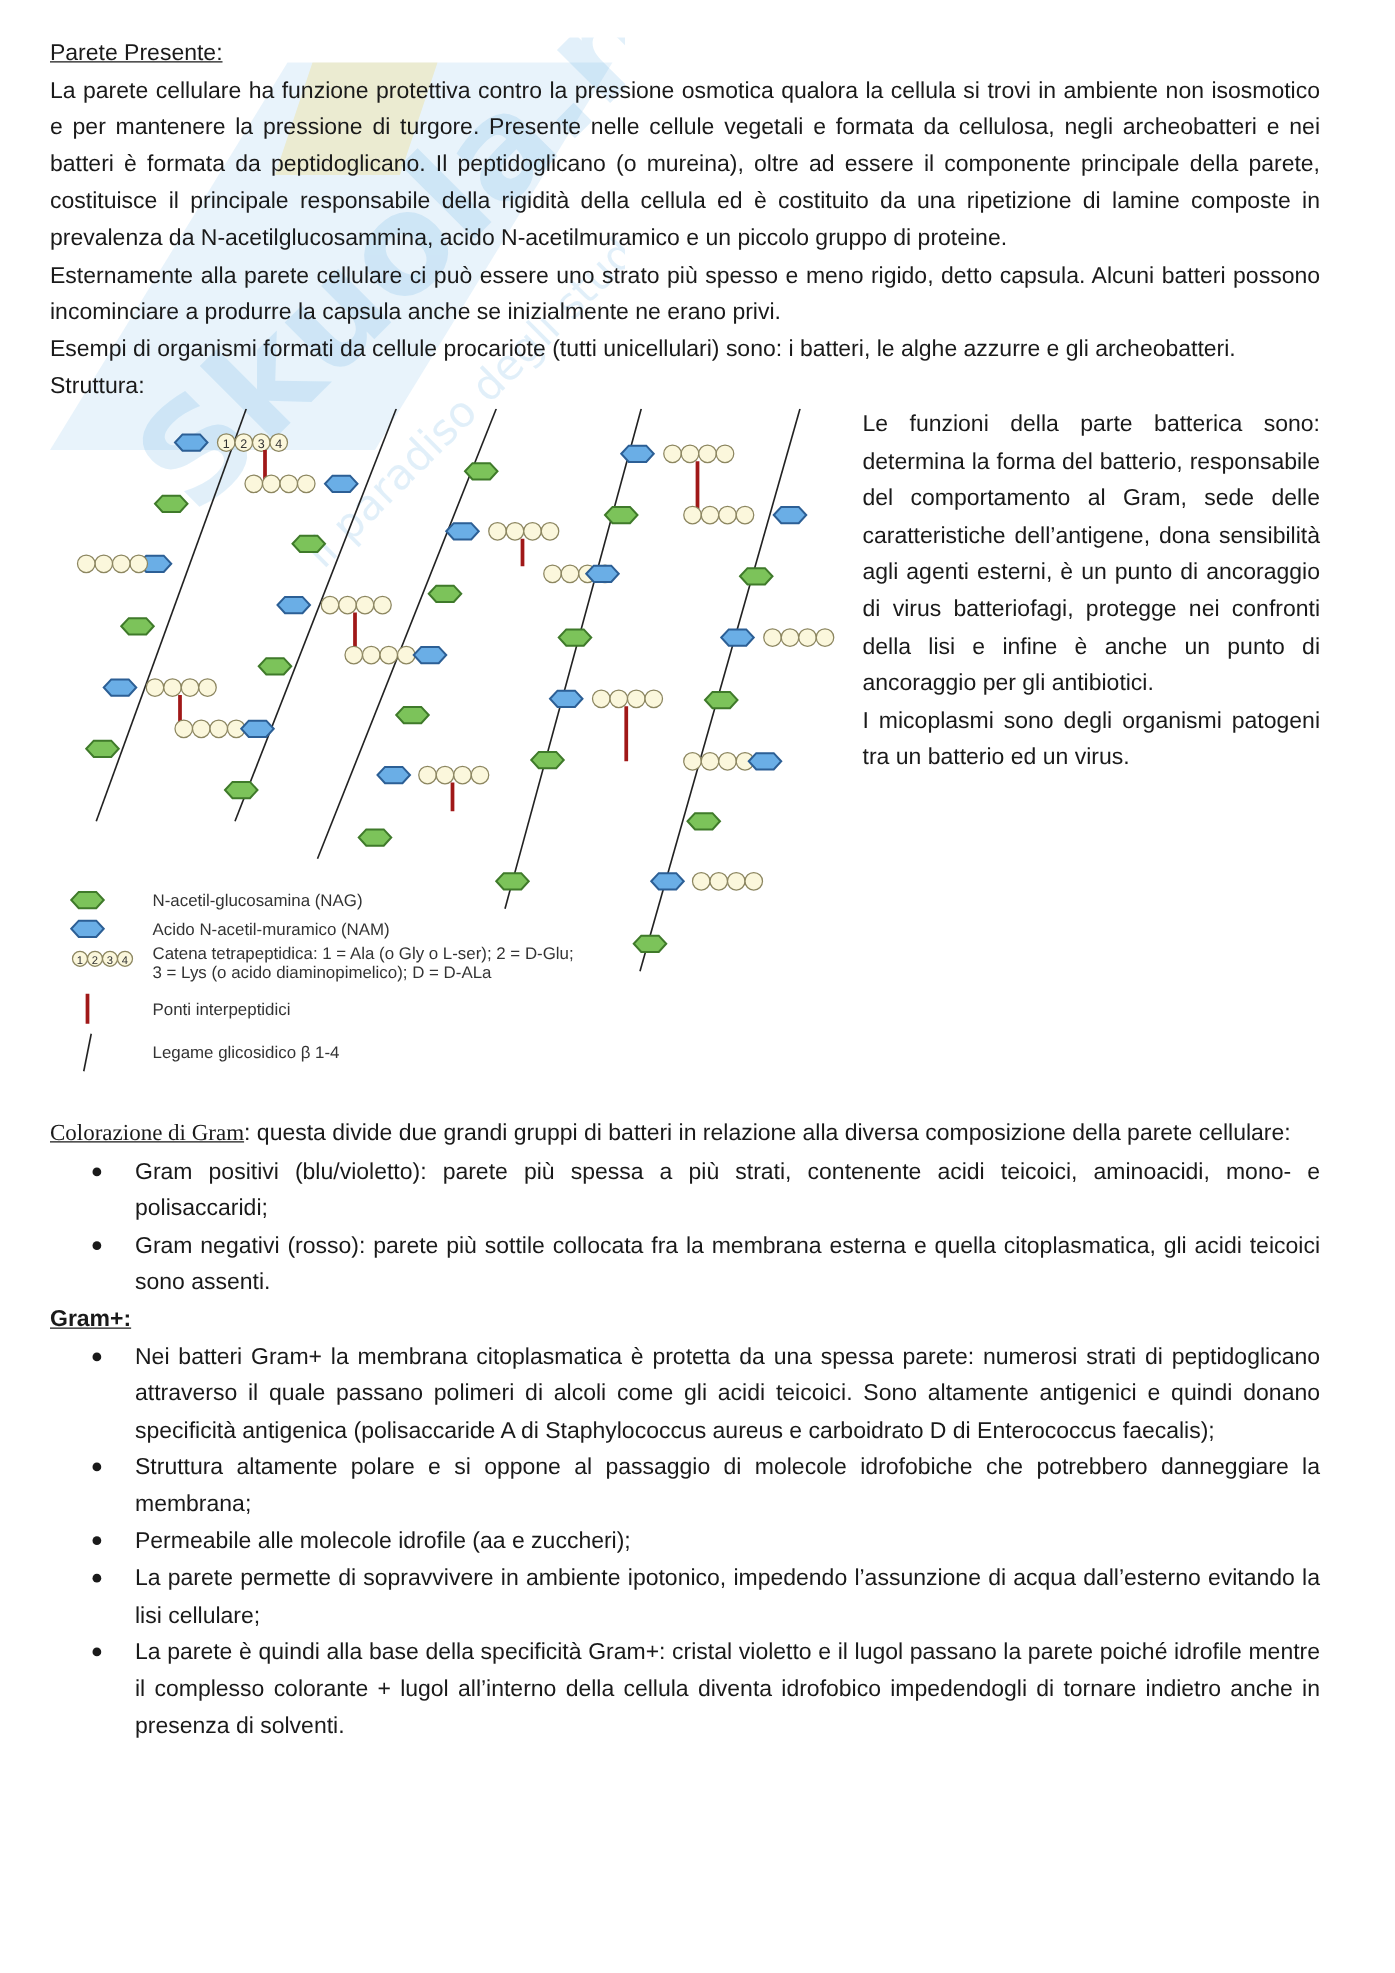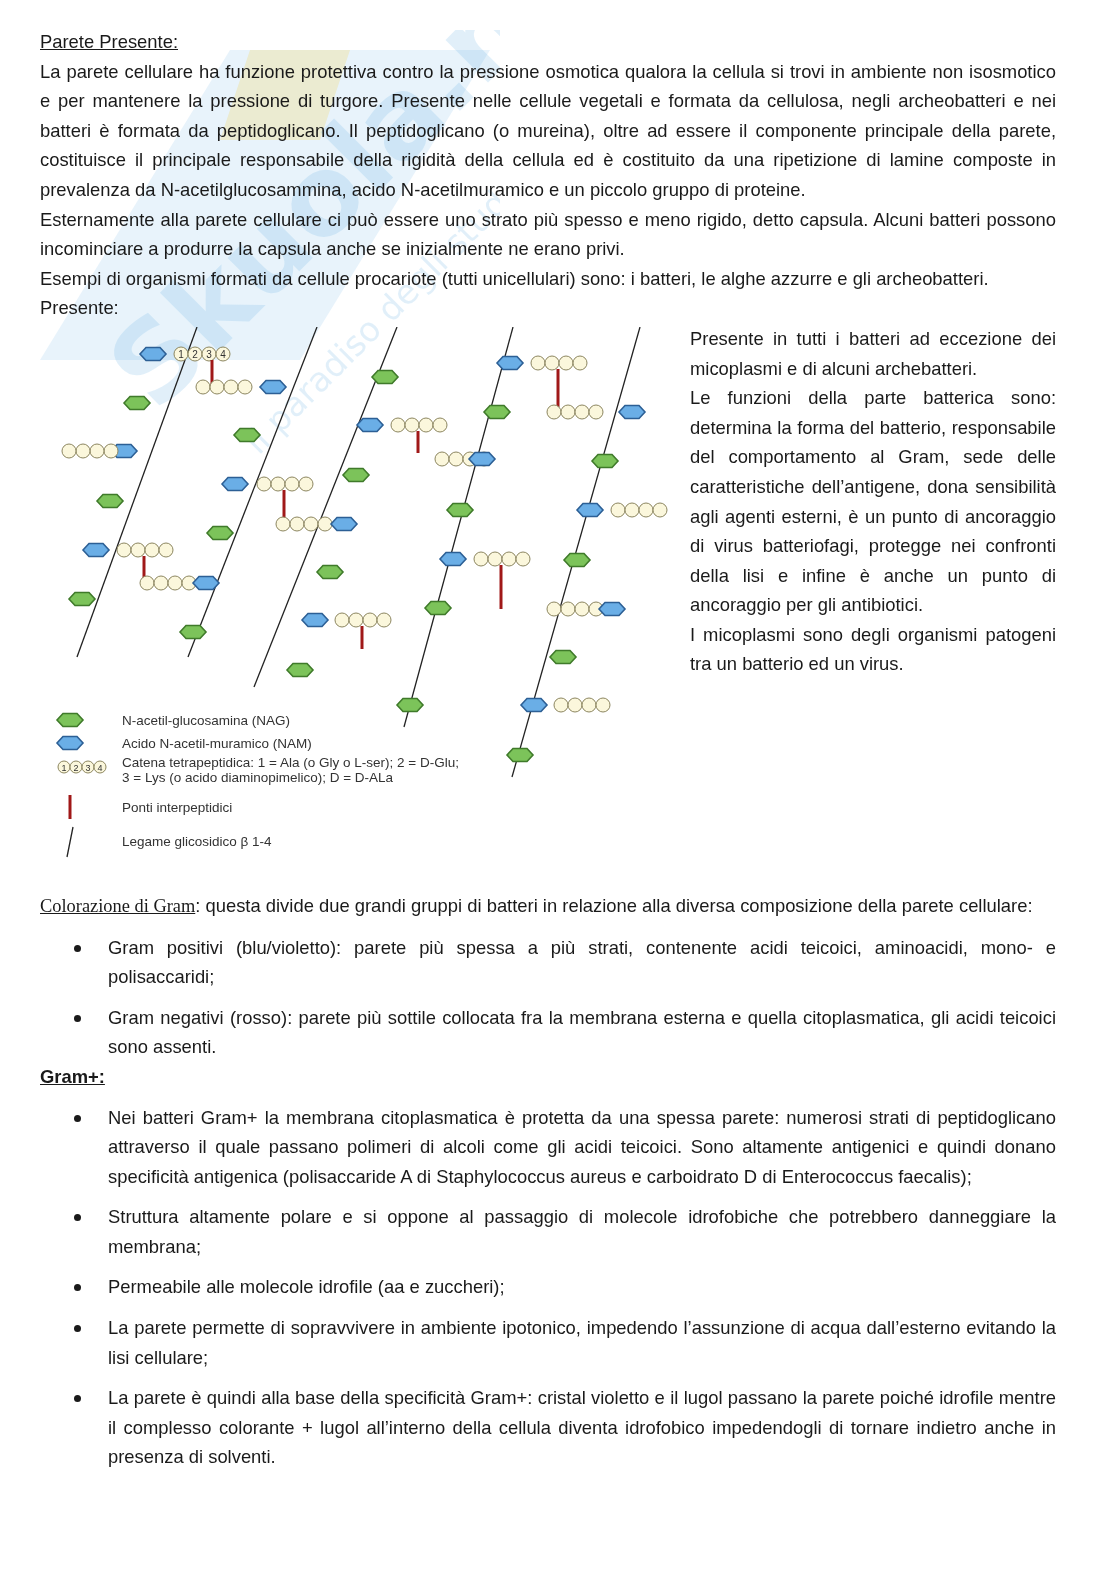--- a/index.html
+++ b/index.html
@@ -8,21 +8,21 @@
   .watermark { position: absolute; left: 20px; top: 30px; width: 480px; height: 460px; pointer-events: none; }
   .page { position: absolute; left: 40px; top: 27px; width: 1016px; font-size: 18.4px; line-height: 29.6px; }
   .p { text-align: justify; margin: 0; }
   .u { text-decoration: underline; font-family: Liberation Serif, serif; }
   .section-title { margin: 0; text-decoration: underline; }
   .figure-row { position: relative; height: 568px; }
   .diagram { position: absolute; left: 0; top: 4px; width: 640px; height: 535px; }
   .side-text { position: absolute; left: 650px; top: 1px; width: 366px; text-align: justify; }
   .side-text p { margin: 0; text-align: justify; }
   ul.bullets { margin: 0; padding: 0; list-style: none; }
-  ul.bullets li { position: relative; padding-left: 68px; text-align: justify; margin-top: 11px; }
+  ul.bullets li { position: relative; padding-left: 68px; text-align: justify; }
   ul.bullets li .dot { position: absolute; left: 34px; top: 12px; width: 7px; height: 7px; border-radius: 50%; background: #1a1a1a; }
   .legend-text { font-family: "Liberation Sans", sans-serif; font-size: 13.5px; fill: #333; }
 </style>
 </head>
 <body>
 
 <svg class="watermark" viewBox="0 0 480 460">
   <g opacity="0.13">
     <polygon points="20,330 210,20 470,20 280,330" fill="#4aa3df"></polygon>
   </g>
@@ -31,21 +31,21 @@
   </g>
   <text x="60" y="300" transform="rotate(-45 200 250)" font-family="DejaVu Sans, sans-serif" font-size="110" font-weight="bold" fill="#4aa3df" opacity="0.16">Skuola.net</text>
   <text x="170" y="380" transform="rotate(-45 260 320)" font-family="DejaVu Sans, sans-serif" font-size="34" fill="#4aa3df" opacity="0.16">il paradiso degli studenti</text>
 </svg>
 
 <div class="page">
   <h2 class="p section-title" style="font-size:inherit;font-weight:normal;">Parete Presente:</h2>
   <p class="p">La parete cellulare ha funzione protettiva contro la pressione osmotica qualora la cellula si trovi in ambiente non isosmotico e per mantenere la pressione di turgore. Presente nelle cellule vegetali e formata da cellulosa, negli archeobatteri e nei batteri è formata da peptidoglicano. Il peptidoglicano (o mureina), oltre ad essere il componente principale della parete, costituisce il principale responsabile della rigidità della cellula ed è costituito da una ripetizione di lamine composte in prevalenza da N-acetilglucosammina, acido N-acetilmuramico e un piccolo gruppo di proteine.</p>
   <p class="p">Esternamente alla parete cellulare ci può essere uno strato più spesso e meno rigido, detto capsula. Alcuni batteri possono incominciare a produrre la capsula anche se inizialmente ne erano privi.</p>
   <p class="p">Esempi di organismi formati da cellule procariote (tutti unicellulari) sono: i batteri, le alghe azzurre e gli archeobatteri.</p>
-  <p class="p">Presente:</p>
+  <p class="p">Struttura:</p>
 
   <div class="figure-row">
     <svg class="diagram" id="pg-diagram" viewBox="0 0 640 535">
         <line x1="157" y1="0" x2="37" y2="330" stroke="#222222" stroke-width="1.3"></line>
         <line x1="277" y1="0" x2="148" y2="330" stroke="#222222" stroke-width="1.3"></line>
         <line x1="357" y1="0" x2="214" y2="360" stroke="#222222" stroke-width="1.3"></line>
         <line x1="473" y1="0" x2="364" y2="400" stroke="#222222" stroke-width="1.3"></line>
         <line x1="600" y1="0" x2="472" y2="450" stroke="#222222" stroke-width="1.3"></line>
         <polygon points="100,27 106,20.5 120,20.5 126,27 120,33.5 106,33.5" fill="#6aaee6" stroke="#2c5f95" stroke-width="1.6"></polygon>
         <circle cx="141" cy="27" r="7" fill="#fbf7dc" stroke="#8c8660" stroke-width="1"></circle>
@@ -169,21 +169,20 @@
         <line x1="30" y1="468" x2="30" y2="492" stroke="#a01818" stroke-width="3"></line>
         <line x1="33" y1="500" x2="27" y2="530" stroke="#222222" stroke-width="1.3"></line>
         <text x="82" y="398" class="legend-text">N-acetil-glucosamina (NAG)</text>
         <text x="82" y="421" class="legend-text">Acido N-acetil-muramico (NAM)</text>
         <text x="82" y="440" class="legend-text">Catena tetrapeptidica: 1 = Ala (o Gly o L-ser); 2 = D-Glu;</text>
         <text x="82" y="485" class="legend-text">Ponti interpeptidici</text>
         <text x="82" y="519" class="legend-text">Legame glicosidico β 1-4</text>
         <text x="82" y="455" class="legend-text">3 = Lys (o acido diaminopimelico); D = D-ALa</text>
       </svg>
     <div class="side-text">
-      <p>Presente in tutti i batteri ad eccezione dei micoplasmi e di alcuni archebatteri.</p>
       <p>Le funzioni della parte batterica sono: determina la forma del batterio, responsabile del comportamento al Gram, sede delle caratteristiche dell’antigene, dona sensibilità agli agenti esterni, è un punto di ancoraggio di virus batteriofagi, protegge nei confronti della lisi e infine è anche un punto di ancoraggio per gli antibiotici.</p>
       <p>I micoplasmi sono degli organismi patogeni tra un batterio ed un virus.</p>
     </div>
   </div>
 
   <p class="p"><span class="u">Colorazione di Gram</span><span>: questa divide due grandi gruppi di batteri in relazione alla diversa composizione della parete cellulare:</span></p>
   <ul class="bullets">
     <li><span class="dot"></span><span>Gram positivi (blu/violetto): parete più spessa a più strati, contenente acidi teicoici, aminoacidi, mono- e polisaccaridi;</span></li>
     <li><span class="dot"></span><span>Gram negativi (rosso): parete più sottile collocata fra la membrana esterna e quella citoplasmatica, gli acidi teicoici sono assenti.</span></li>
   </ul>

